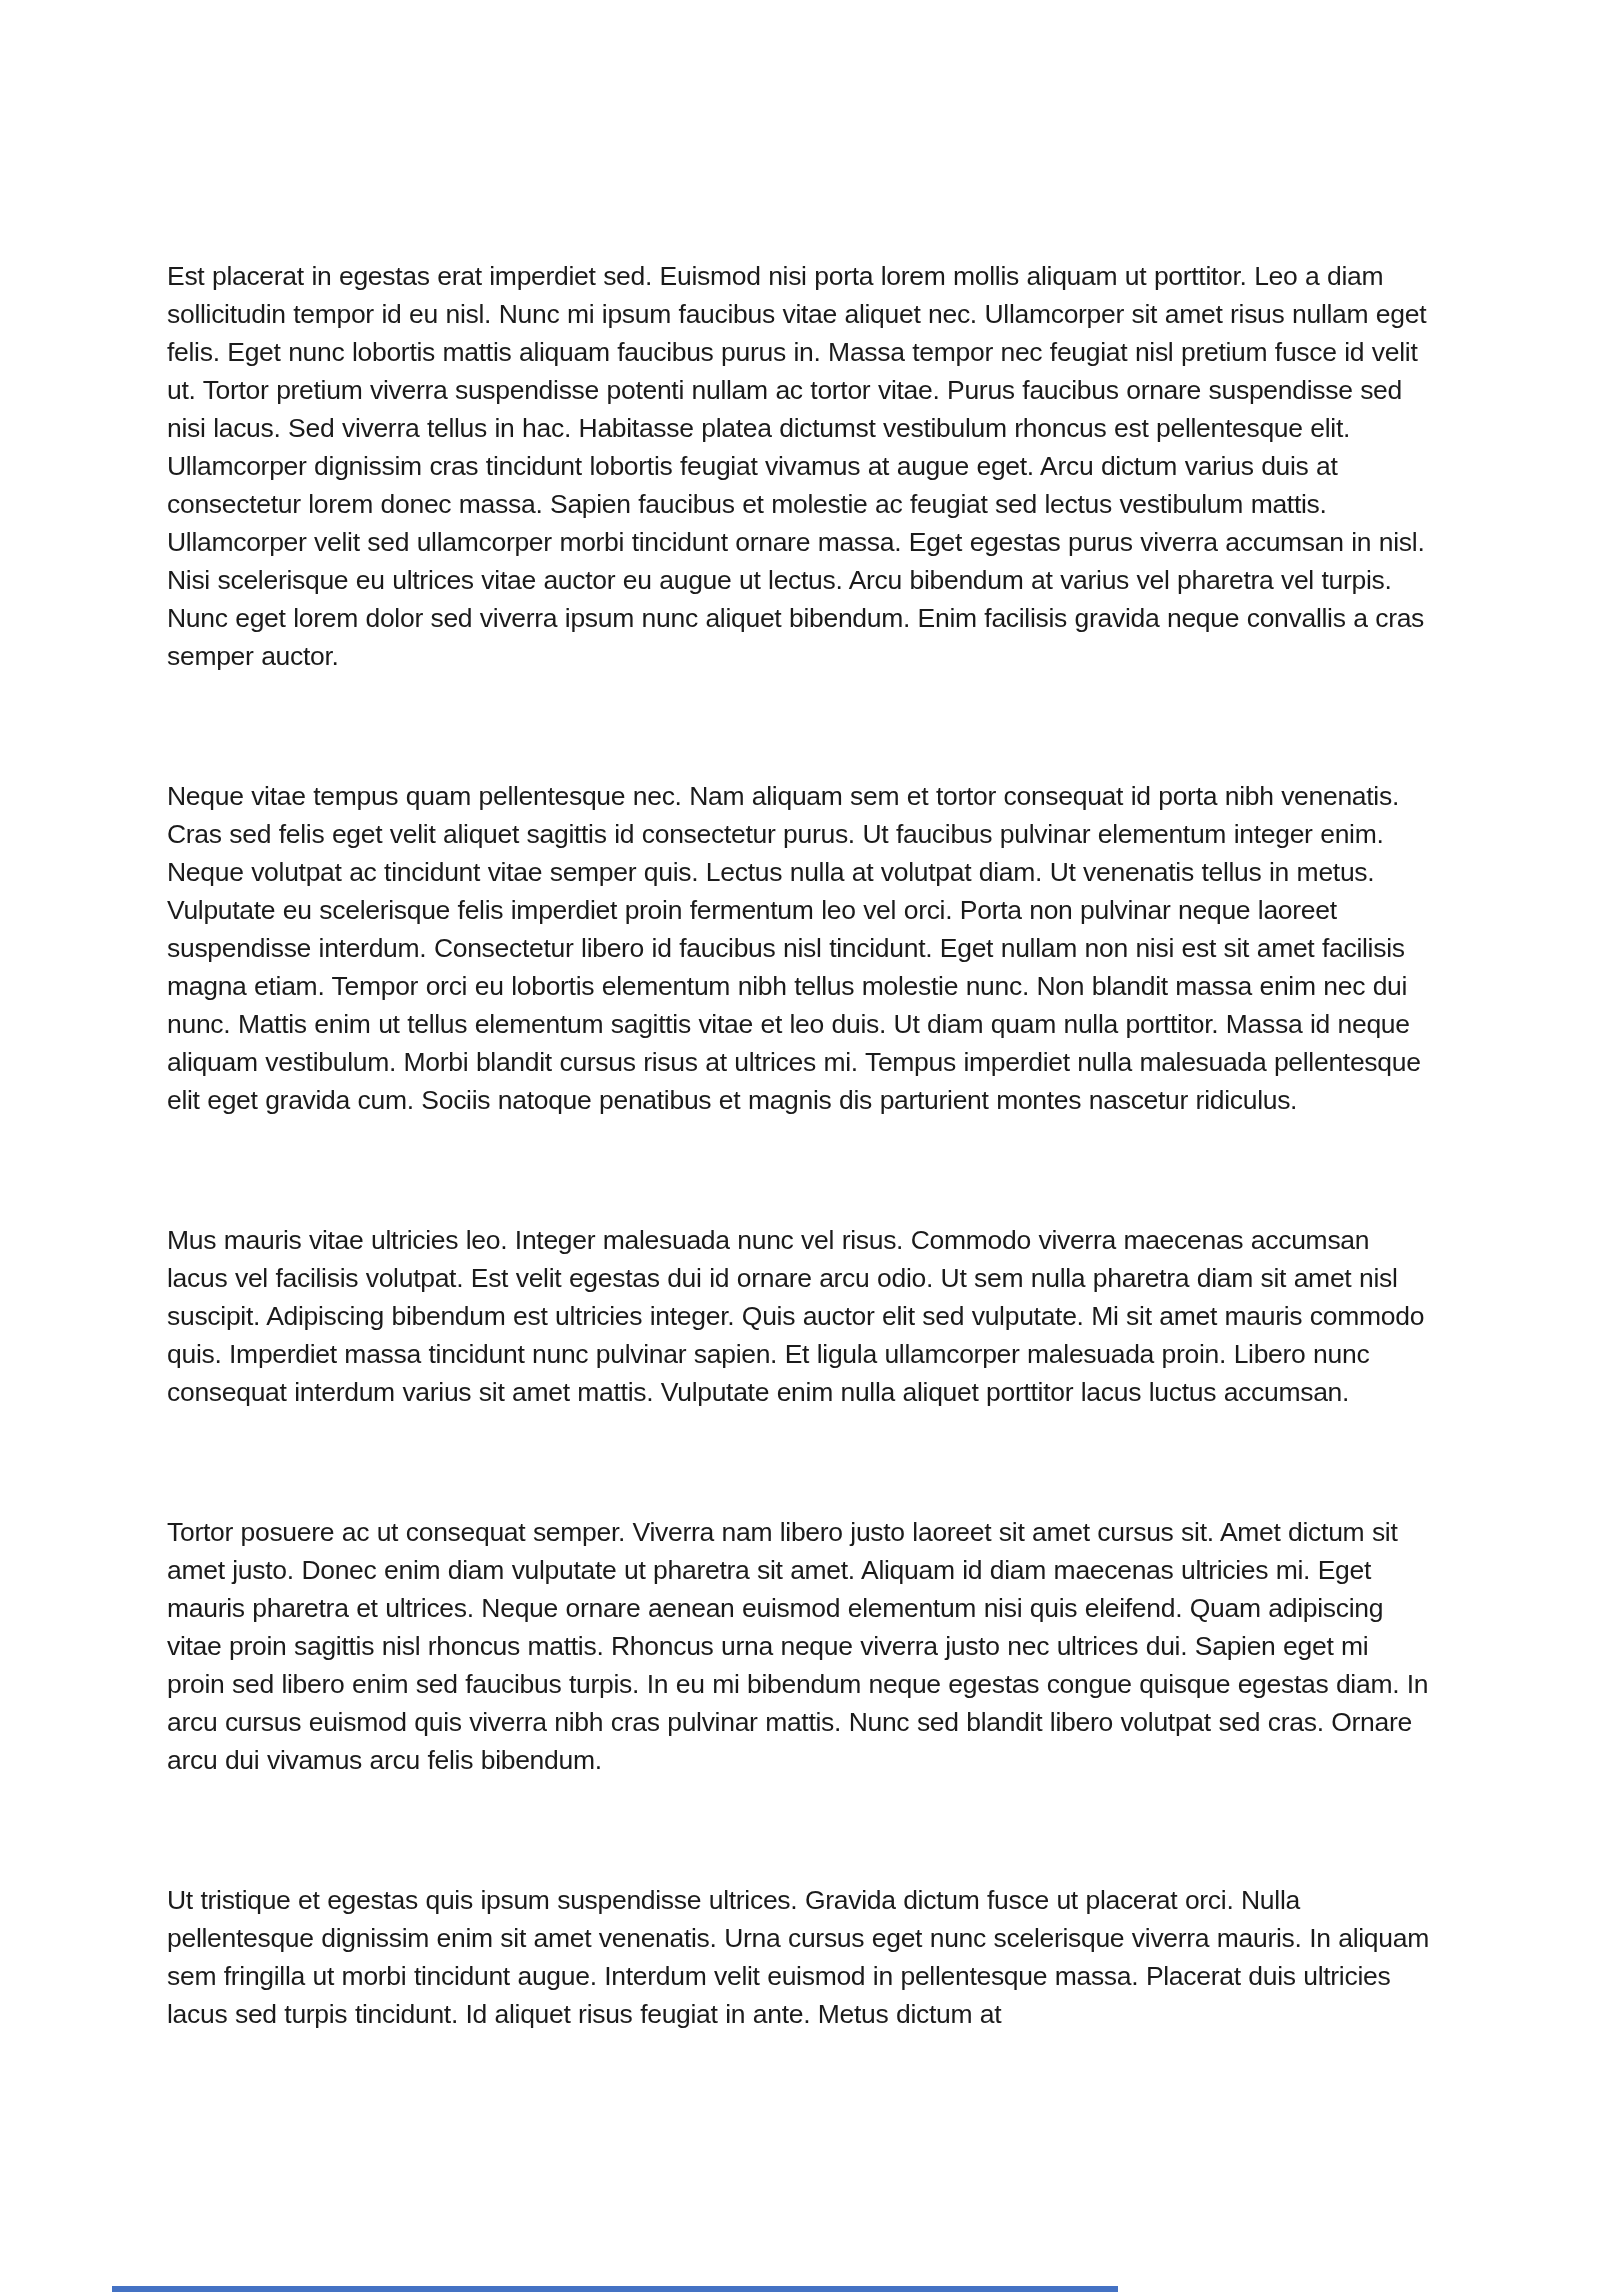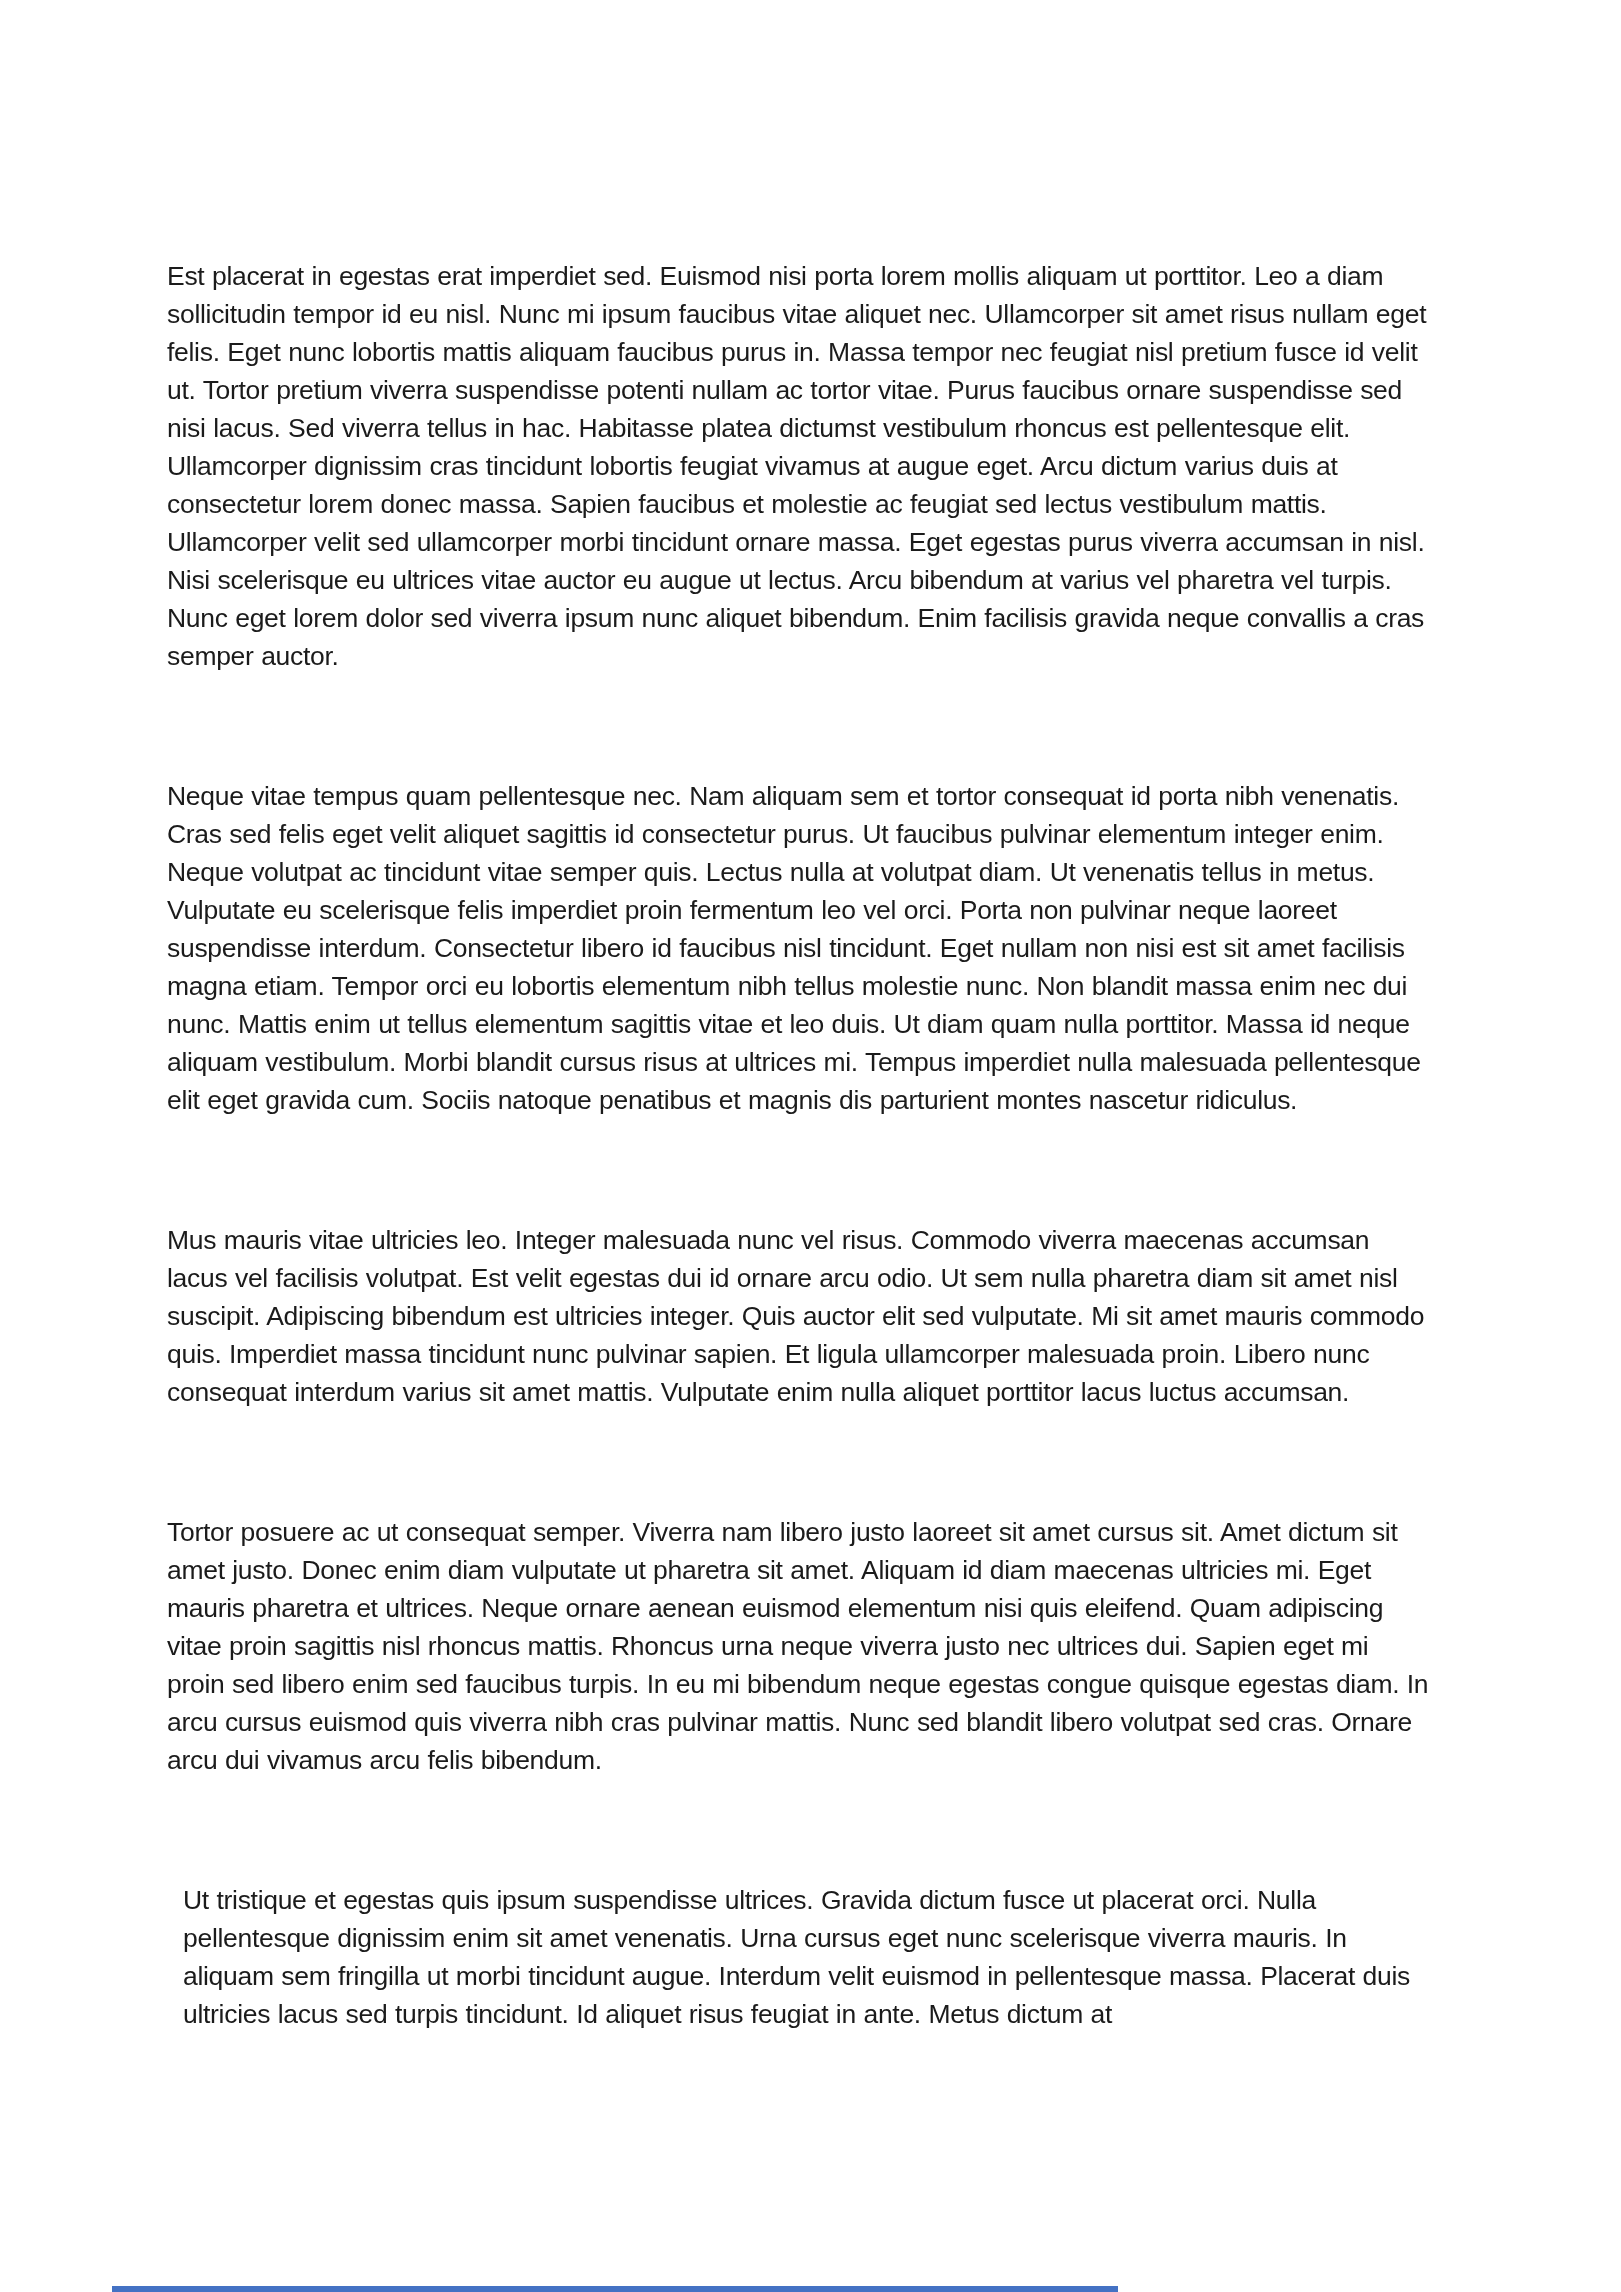--- a/index.html
+++ b/index.html
@@ -26,21 +26,20 @@
     padding: 0;
     font-size: 26.5px;
     line-height: 38px;
     letter-spacing: -0.3px;
     color: #1b1b1b;
     text-align: left;
     word-spacing: 0.5px;
   }
   .content p:last-child {
     margin-bottom: 0;
-    margin-left: 16px;
   }
   .bottom-bar {
     position: absolute;
     left: 112px;
     bottom: 0;
     width: 1006px;
     height: 6.9px;
   }
 </style>
 </head>

